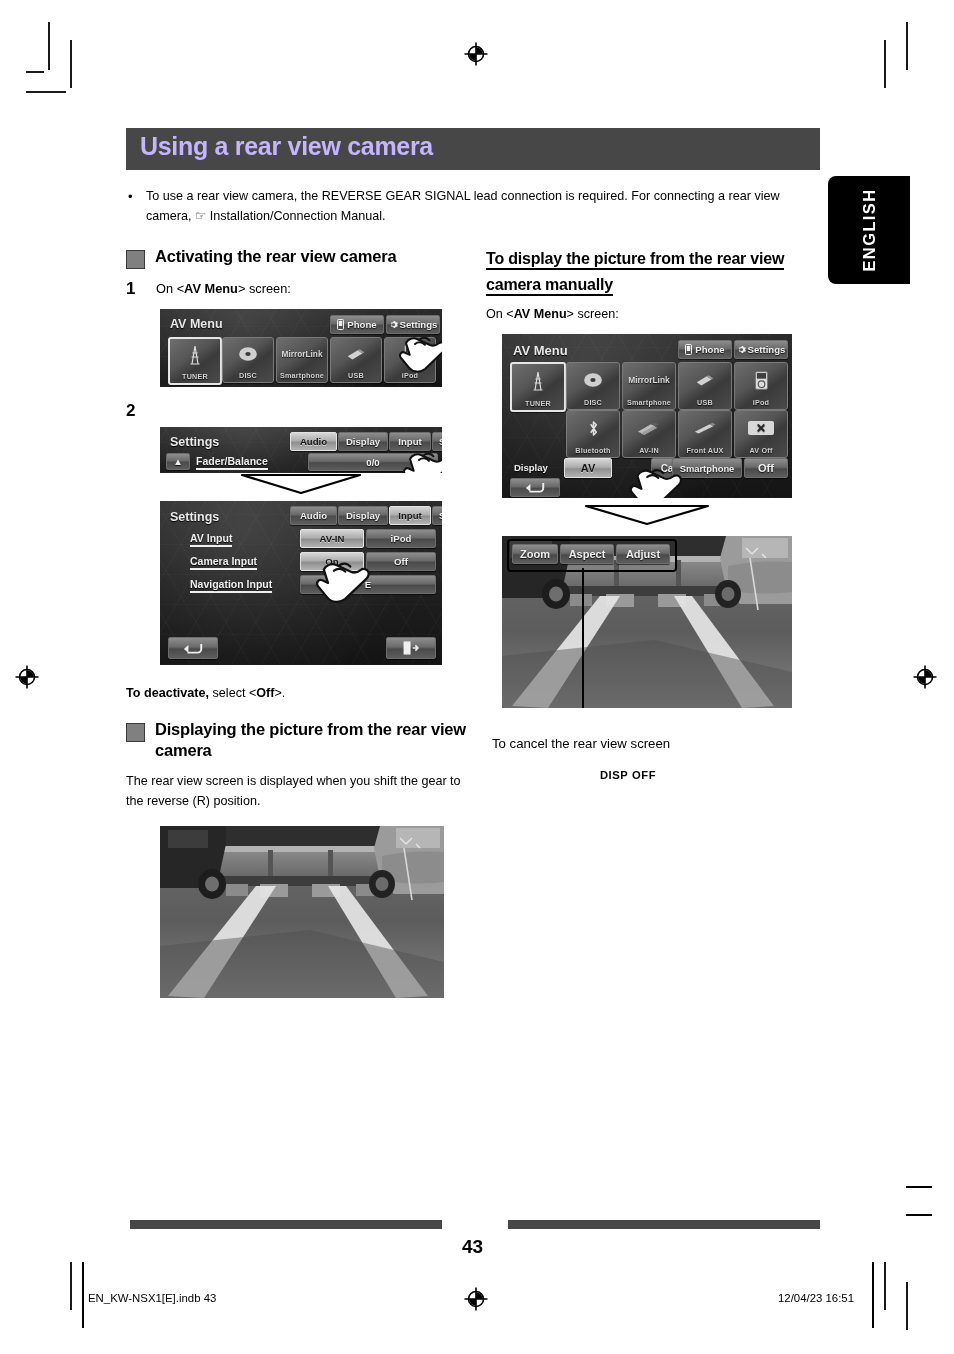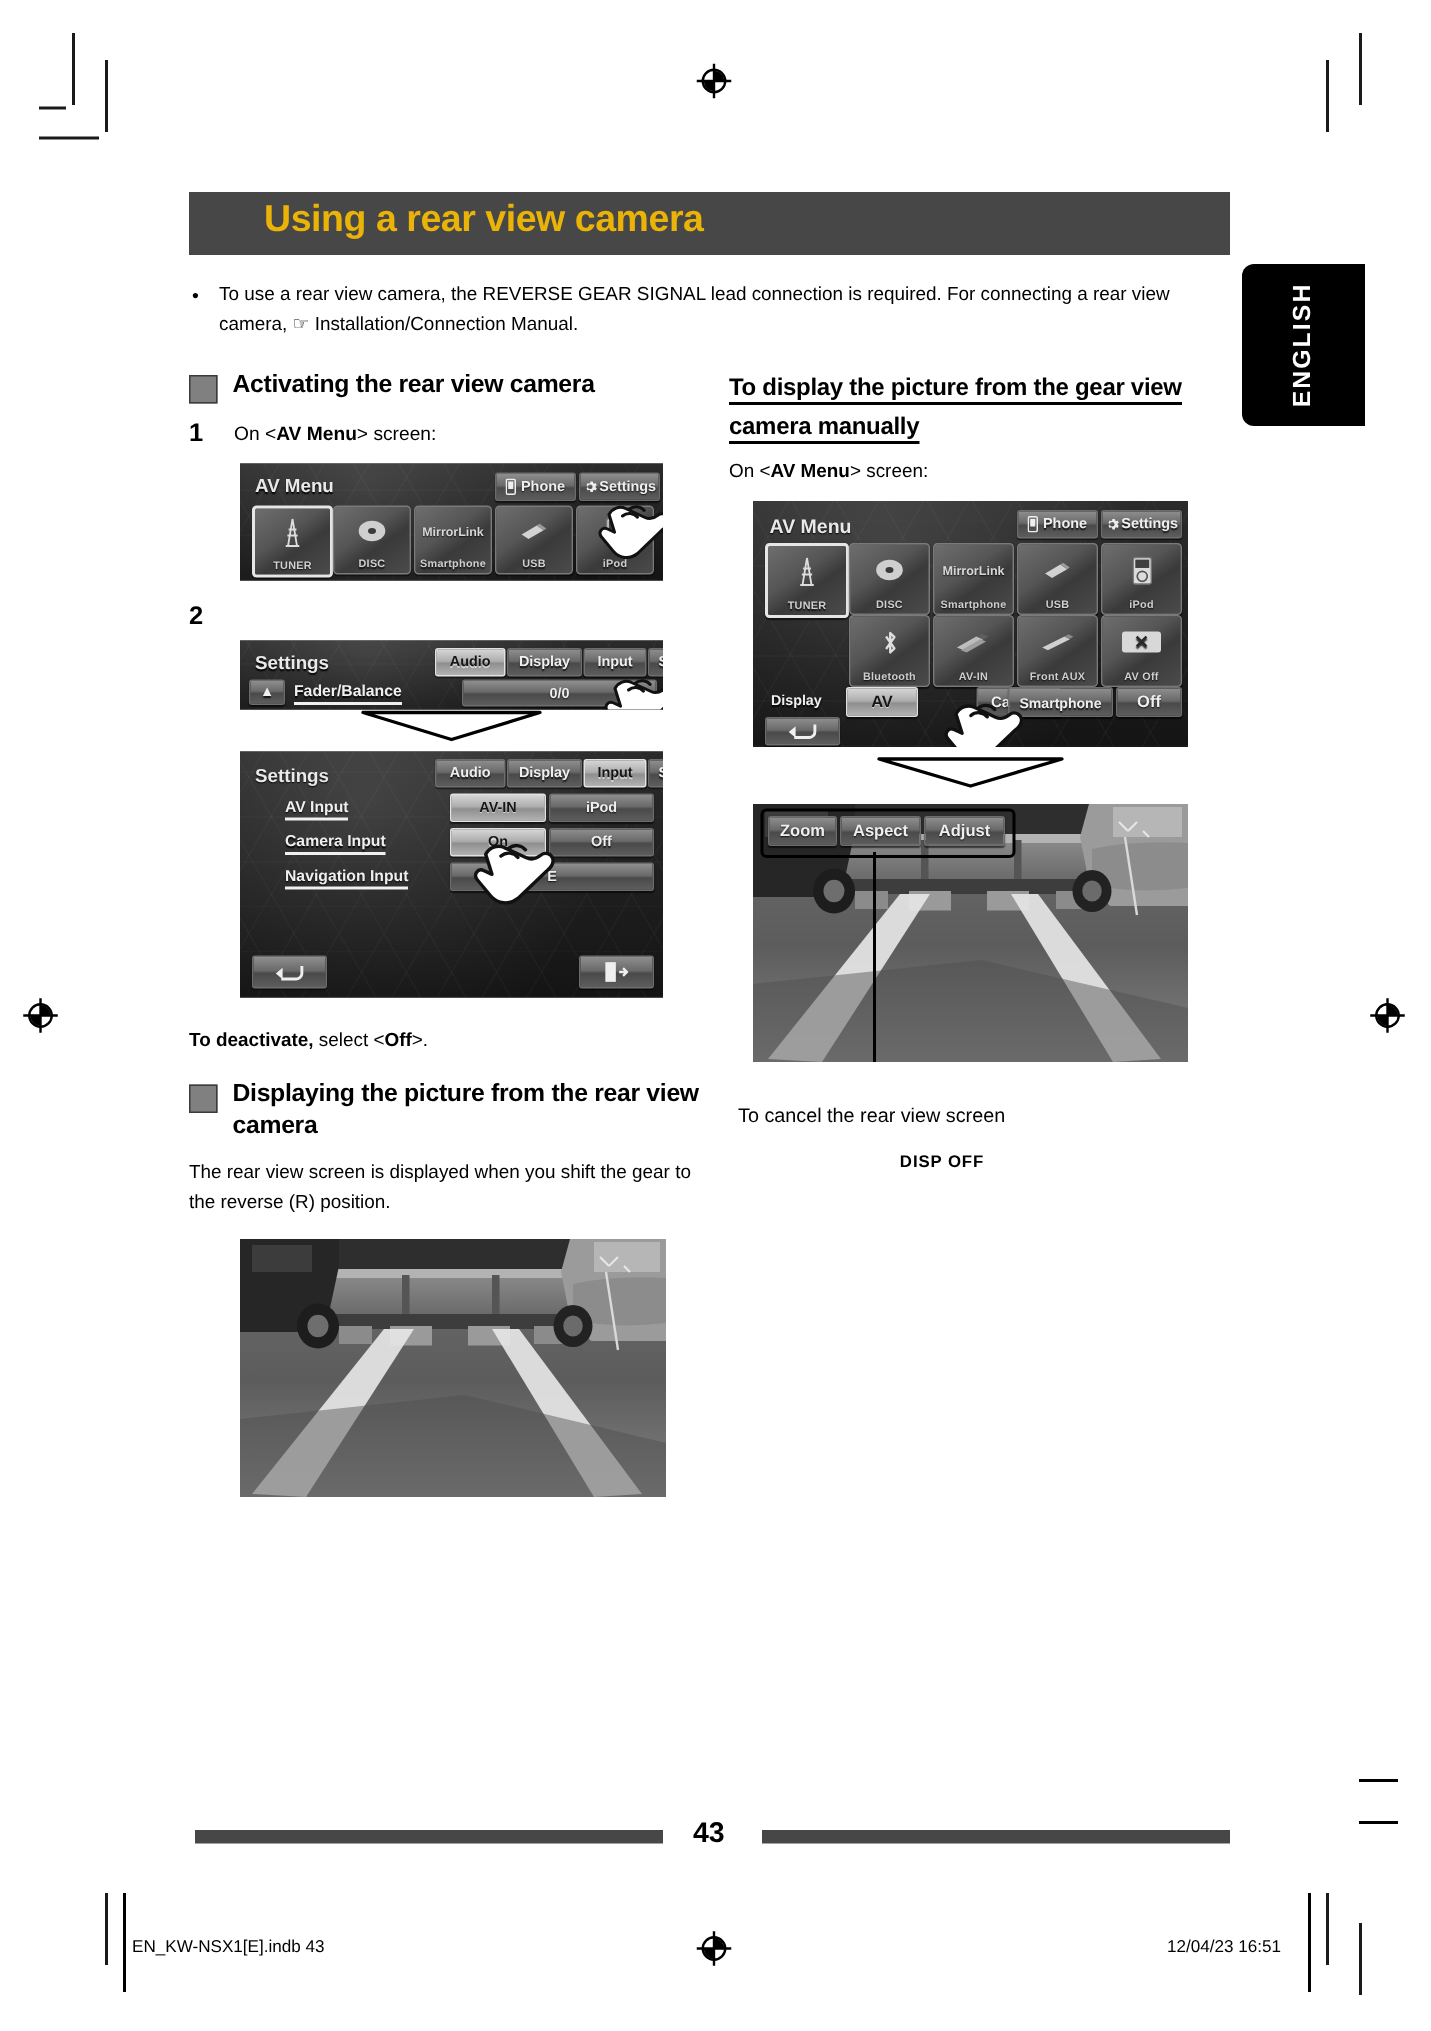--- a/index.html
+++ b/index.html
@@ -11,21 +11,21 @@
   .regmark{position:absolute;width:26px;height:26px;}
   .regmark svg{display:block;}
 
   
   #page{position:absolute;left:0;top:0;width:954px;height:1354px;}
 
   
   .title-bar{position:absolute;left:126px;top:128px;width:694px;height:42px;
      background:#474747;}
   .title-bar .t{position:absolute;left:14px;top:4px;font-size:25px;font-weight:bold;
-     color:#eab308;letter-spacing:-0.3px;font-family:"Liberation Sans",sans-serif;margin-left:36px;}
+     color:#c4b5fd;letter-spacing:-0.3px;font-family:"Liberation Sans",sans-serif;}
 
   
   .bullet{position:absolute;left:128px;top:186px;width:690px;font-size:12.6px;line-height:1.62;}
   .bullet .dot{position:absolute;left:0;top:0;font-size:13px;}
   .bullet .txt{display:block;margin-left:18px;}
 
   
   .lang-tab{position:absolute;left:828px;top:176px;width:82px;height:108px;
     background:#000;border-radius:8px 0 0 8px;}
   .lang-tab span{position:absolute;left:50%;top:50%;
@@ -106,21 +106,21 @@
      background:transparent;}
   .callout-line{position:absolute;background:#000;width:2.4px;}
 
   
   .knob-wrap{position:relative;height:112px;}
   .dispoff{position:absolute;left:50%;transform:translateX(-50%);top:0;
      font-size:11.2px;font-weight:bold;letter-spacing:.6px;}
 
   
   .foot-rule{position:absolute;background:#474747;height:9px;}
-  .pageno{position:absolute;font-size:19px;font-weight:bold;}
+  .pageno{position:absolute;font-size:19px;font-weight:bold;margin-top:24px;}
   .foot-txt{position:absolute;font-size:11.4px;}
   .thinline{position:absolute;background:#000;}
 </style>
 </head>
 <body>
 
 <div class="crop" style="left:48px;top:22px;width:2px;height:48px;"></div>
 <div class="crop" style="left:70px;top:40px;width:2px;height:48px;"></div>
 <div class="crop" style="left:26px;top:71px;width:18px;height:2px;"></div>
 <div class="crop" style="left:26px;top:91px;width:40px;height:2px;"></div>
@@ -414,21 +414,21 @@
 
         <path d="M0 120 L150 104 L284 136 L284 172 L0 172z" fill="#4d4d4d" opacity=".45"></path>
         <rect width="284" height="172" fill="none"></rect>
       </svg>
     </div>
   </div>
 
   <div class="col colR">
 
     <div class="h3u-wrap">
-      <span class="h3u">To display the picture from the gear view camera manually</span>
+      <span class="h3u">To display the picture from the rear view camera manually</span>
     </div>
 
     <div class="para" style="margin-top:4px;">
       <span>On &lt;</span><b>AV Menu</b><span>&gt; screen:</span>
     </div>
 
     <div class="screen" style="margin:10px 0 0 16px;width:290px;height:164px;">
       <div class="hexbg"></div>
       <div class="scr-title" style="left:11px;top:9px;font-size:13px;">AV Menu</div>
 

